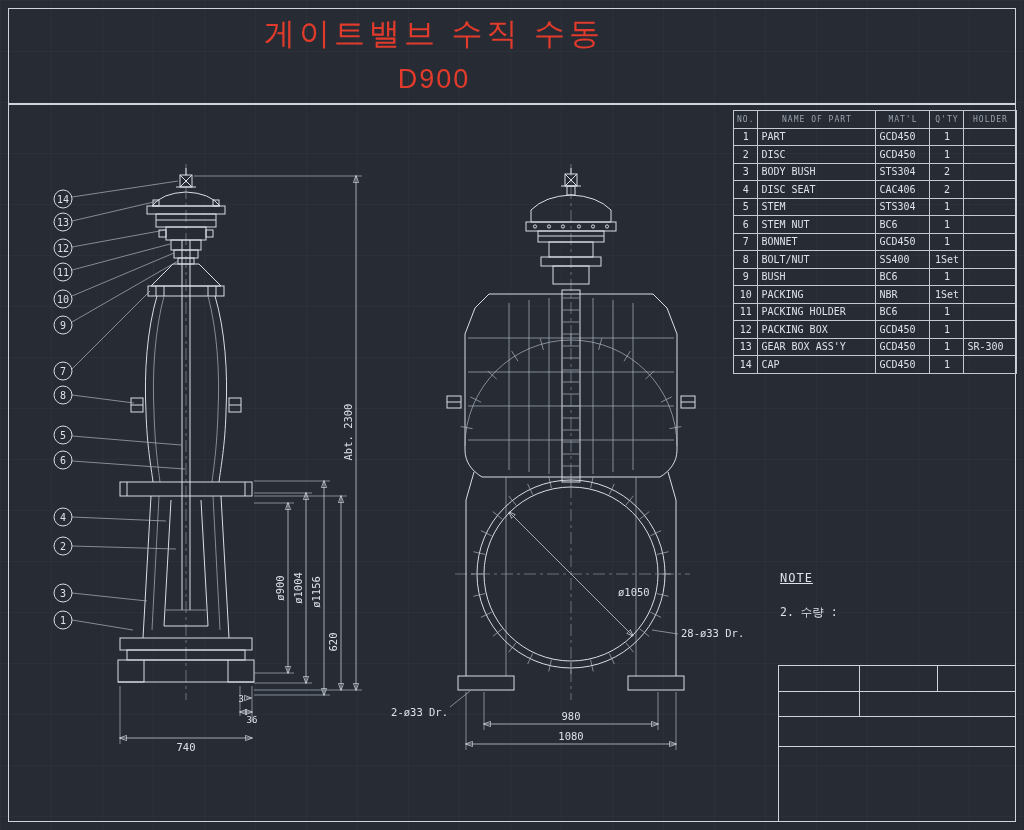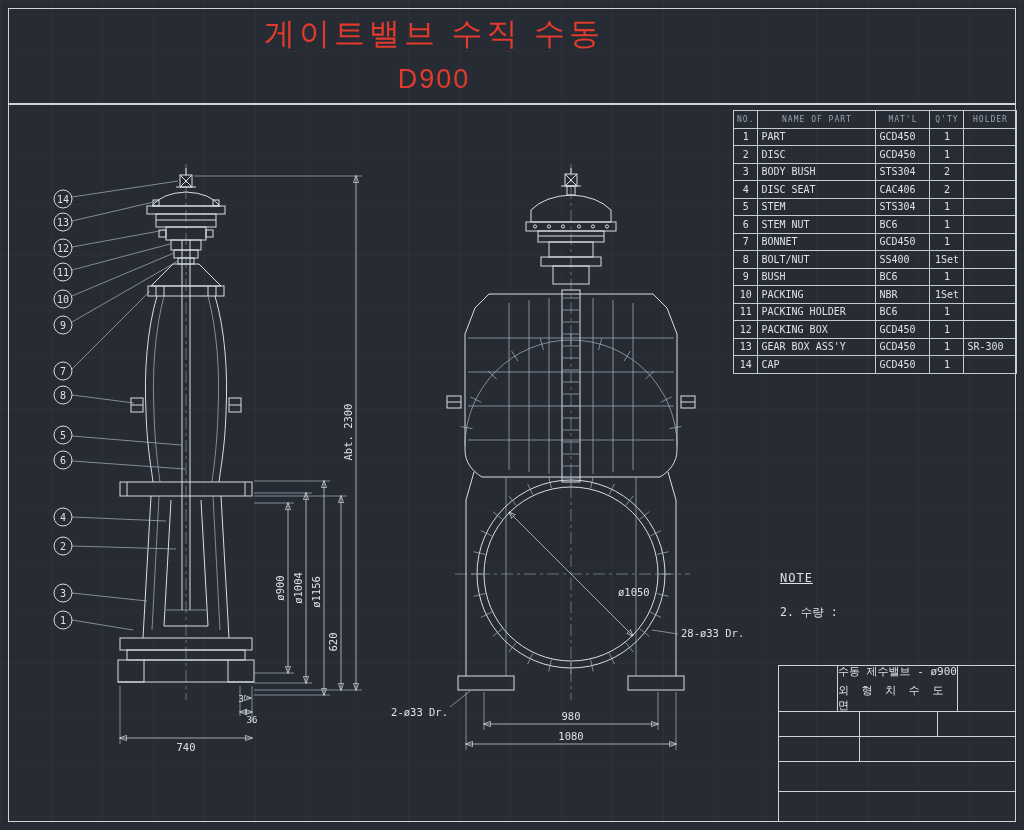--- a/index.html
+++ b/index.html
@@ -495,28 +495,20 @@
       <text text-anchor="middle" x="571" y="740">1080</text>
     </g>
   </svg>
 
   <div class="note">
     <div class="note-h">NOTE</div>
     <div>2. 수량 :</div>
   </div>
 
   <div class="tblock">
-    <div class="tb-row" style="height:45px">
-      <div class="tb-cell" style="width:58px"></div>
-      <div class="tb-cell tb-main" style="flex:1">
-        <div class="tb-l1">수동 제수밸브 - ø900</div>
-        <div class="tb-l2">외 형 치 수 도 면</div>
-      </div>
-      <div class="tb-cell" style="width:58px"></div>
-    </div>
     <div class="tb-row" style="height:25px">
       <div class="tb-cell" style="width:80px"></div>
       <div class="tb-cell" style="width:78px"></div>
       <div class="tb-cell" style="flex:1"></div>
     </div>
     <div class="tb-row" style="height:25px">
       <div class="tb-cell" style="width:80px"></div>
       <div class="tb-cell" style="flex:1"></div>
     </div>
     <div class="tb-row" style="height:30px">

